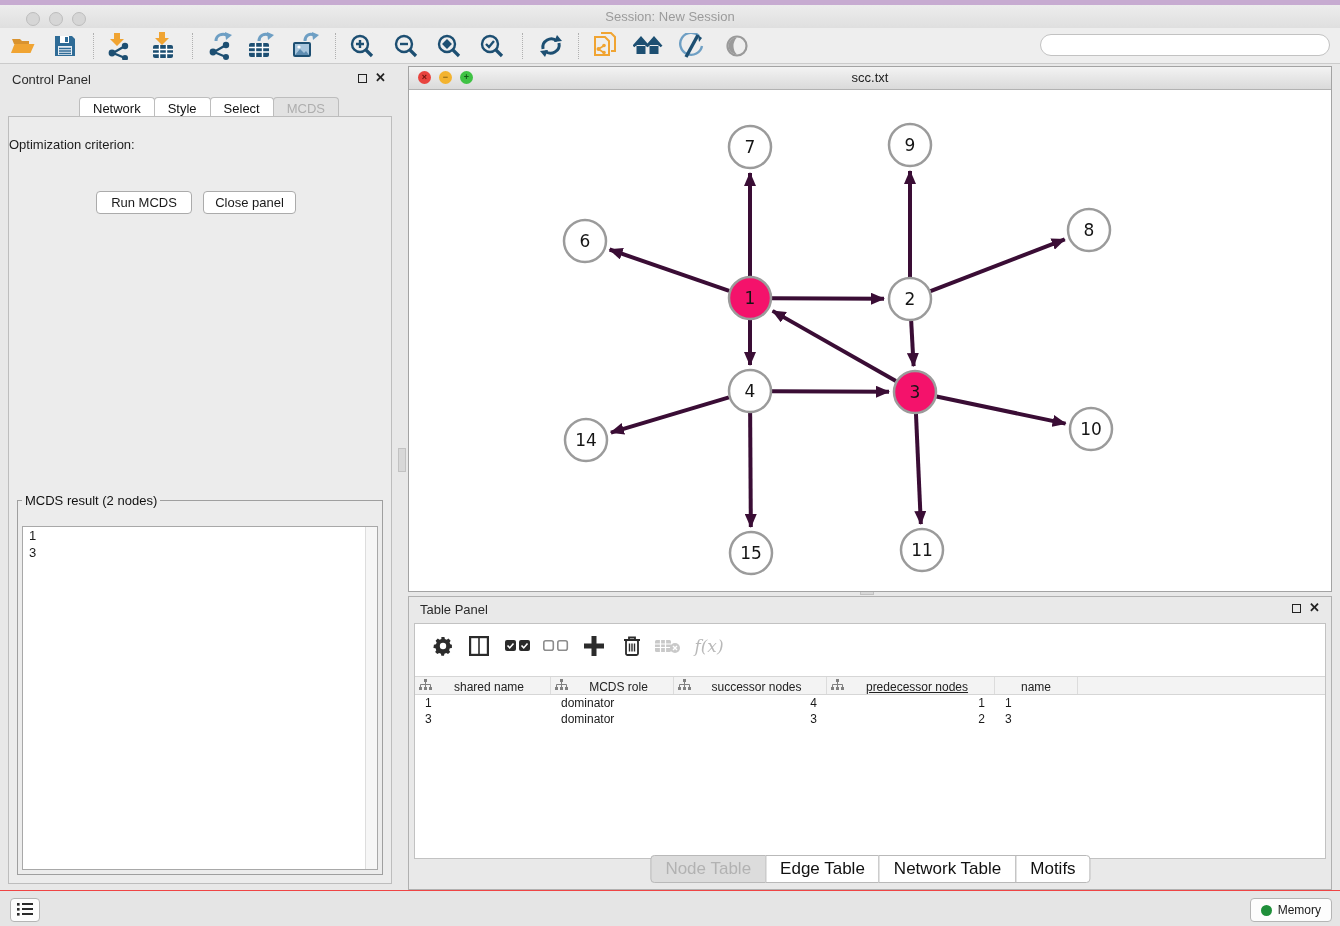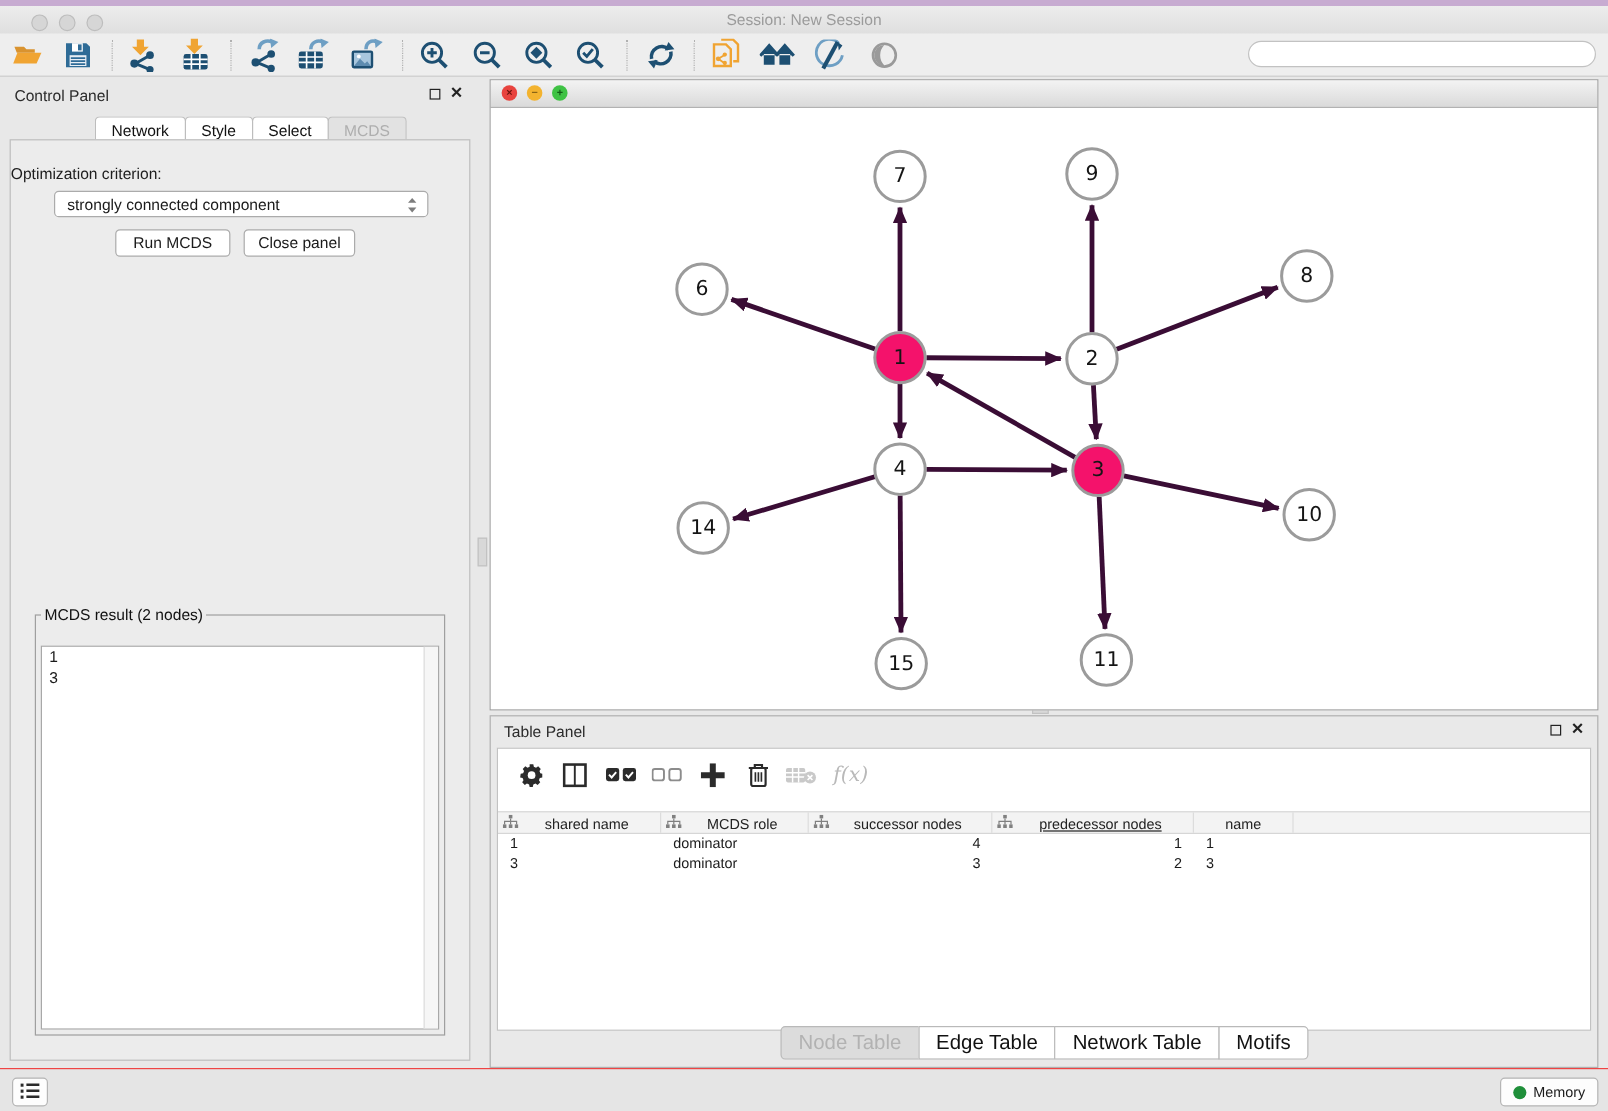--- a/index.html
+++ b/index.html
@@ -41,21 +41,21 @@
   .opt-label{position:absolute;left:0;right:0;top:20px;text-align:left;font-size:13px;
              color:#1d1d1d}
   .dropdown{position:absolute;left:36px;top:42px;width:312px;height:22px;background:#fff;
             border:1px solid #ababab;border-radius:4px;box-sizing:border-box;
             font-size:13px;display:flex;align-items:center;padding-left:10px}
   .dd-chev{position:absolute;right:7px;top:3px}
   .cp-btn{position:absolute;top:74px;height:23px;background:#fff;border:1px solid #ababab;
           border-radius:4px;box-sizing:border-box;font-size:13px;display:flex;
           align-items:center;justify-content:center}
   .result-box{position:absolute;left:4px;right:4px;top:372px;bottom:4px;
-              border:1px solid #9f9f9f;margin:16px;padding:0}
+              border:1px solid #9f9f9f;margin:4px;padding:0}
   .result-box legend{font-size:13px;color:#111;margin-left:4px;padding:0 3px}
   .result-inner{position:absolute;left:4px;right:4px;top:18px;bottom:4px;background:#fff;
                 border:1px solid #a8a8a8}
   .result-inner .line{font-size:13px;line-height:17px;padding-left:6px}
   .vscroll{position:absolute;right:0;top:0;bottom:0;width:11px;background:#f6f6f6;
            border-left:1px solid #ddd}
   
   .iframe-win{position:absolute;background:#e9e9e9;border:1px solid #a3a3a3;
               box-sizing:content-box}
   .if-titlebar{position:absolute;left:0;top:0;right:0;height:22px;
@@ -260,29 +260,20 @@
   <span class="float-btn" style="right:30px"></span>
   <span class="close-btn" style="right:11px">✕</span>
   <div class="cp-tabs" id="cp-tabs">
       <div class="tab">Network</div>
       <div class="tab">Style</div>
       <div class="tab">Select</div>
       <div class="tab inactive-look">MCDS</div>
     </div>
   <div class="cp-content">
     <div class="opt-label">Optimization criterion:</div>
-    <div class="dropdown">
-      <span>strongly connected component</span>
-      <span class="dd-chev">
-        <svg width="11" height="16" viewBox="0 0 11 16">
-            <path d="M2 6l3.5-4L9 6z" fill="#7d7d7d"></path>
-            <path d="M2 10l3.5 4L9 10z" fill="#7d7d7d"></path>
-          </svg>
-      </span>
-    </div>
     <div class="cp-btn" style="left:87px;width:96px">Run MCDS</div>
     <div class="cp-btn" style="left:194px;width:93px">Close panel</div>
     <fieldset class="result-box">
       <legend>MCDS result (2 nodes)</legend>
       <div class="result-inner" id="result-list">
         <div class="line">1</div>
           <div class="line">3</div>
           <div class="vscroll"></div>
       </div>
     </fieldset>
@@ -290,20 +281,21 @@
 </div>
 
 <div class="grip" style="left:398px;top:448px;width:8px;height:24px"></div>
 <div class="grip" style="left:860px;top:589px;width:14px;height:6px"></div>
 
 <div class="iframe-win" style="left:408px;top:66px;width:922px;height:524px">
   <div class="if-titlebar">
     <span class="traffic-c" style="left:9px;background:#e8433e;color:#6d130d">×</span>
     <span class="traffic-c" style="left:30px;background:#f3b32f;color:#8a6414">−</span>
     <span class="traffic-c" style="left:51px;background:#3fc244;color:#145c18">+</span>
+    <div class="if-title">scc.txt</div>
   </div>
   <div class="net-canvas">
     <svg id="graph-svg" width="922" height="501">
         <defs>
           <marker id="arr" viewBox="0 0 14 12" refX="13" refY="6" markerWidth="14" markerHeight="12" markerUnits="userSpaceOnUse" orient="auto">
             <path d="M0 0 L14 6 L0 12 Z" fill="#3a0d35"></path>
           </marker>
         </defs>
         <line x1="341" y1="186" x2="341" y2="83" stroke="#3a0d35" stroke-width="4" marker-end="url(#arr)"></line>
         <line x1="320.2058154797033" y1="200.81655443844295" x2="200.5749453421688" y2="159.48952657274924" stroke="#3a0d35" stroke-width="4" marker-end="url(#arr)"></line>

